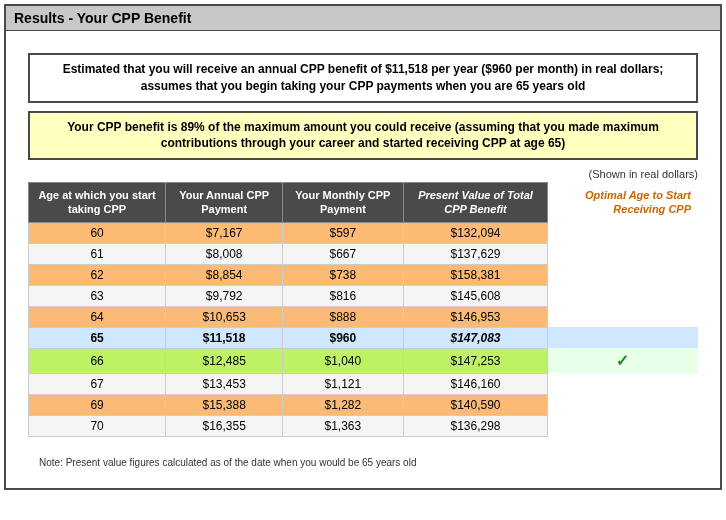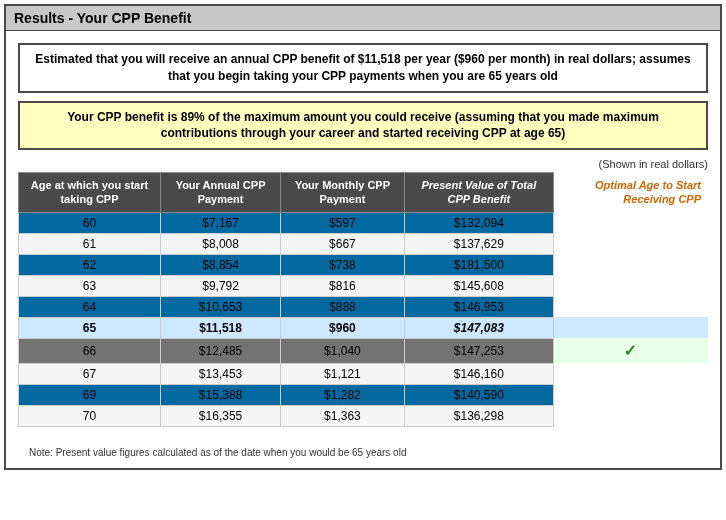--- a/index.html
+++ b/index.html
@@ -15,21 +15,21 @@
       margin: 4px;
     }
     .title-bar {
       background: #c8c8c8;
       padding: 4px 8px;
       font-weight: bold;
       font-size: 14px;
       border-bottom: 1px solid #4a4a4a;
     }
     .content {
-      padding: 4px;
+      padding: 14px;
     }
     .summary-box {
       border: 2px solid #4a4a4a;
       margin: 8px;
       padding: 6px 8px;
       background: #fff;
       text-align: center;
       font-weight: bold;
       font-size: 12px;
       line-height: 1.4;
@@ -76,32 +76,32 @@
     thead th.optimal-header {
       background: #fff;
       color: #cc6600;
       font-style: italic;
       font-weight: bold;
       border: none;
       font-size: 11px;
       text-align: right;
     }
     tbody tr {
-      background: #0369a1;
+      background: #fdba74;
     }
     tbody tr:nth-child(even) {
       background: #f5f5f5;
     }
     tbody tr.highlighted {
       background: #d0e8ff;
       font-weight: bold;
       border-radius: 6px;
     }
     tbody tr.optimal-row {
-      background: #737373;
+      background: #bef264;
     }
     tbody td {
       padding: 3px 6px;
       text-align: center;
       border: 1px solid #ccc;
       font-size: 12px;
     }
     td.checkmark {
       color: #228B22;
       font-size: 16px;
@@ -149,21 +149,21 @@
             <td>61</td>
             <td>$8,008</td>
             <td>$667</td>
             <td>$137,629</td>
             <td style="border: none; background: rgb(255, 255, 255);"></td>
           </tr>
           <tr>
             <td>62</td>
             <td>$8,854</td>
             <td>$738</td>
-            <td>$181,500</td>
+            <td>$158,381</td>
             <td style="border: none; background: rgb(255, 255, 255);"></td>
           </tr>
           <tr>
             <td>63</td>
             <td>$9,792</td>
             <td>$816</td>
             <td>$145,608</td>
             <td style="border: none; background: rgb(255, 255, 255);"></td>
           </tr>
           <tr>

